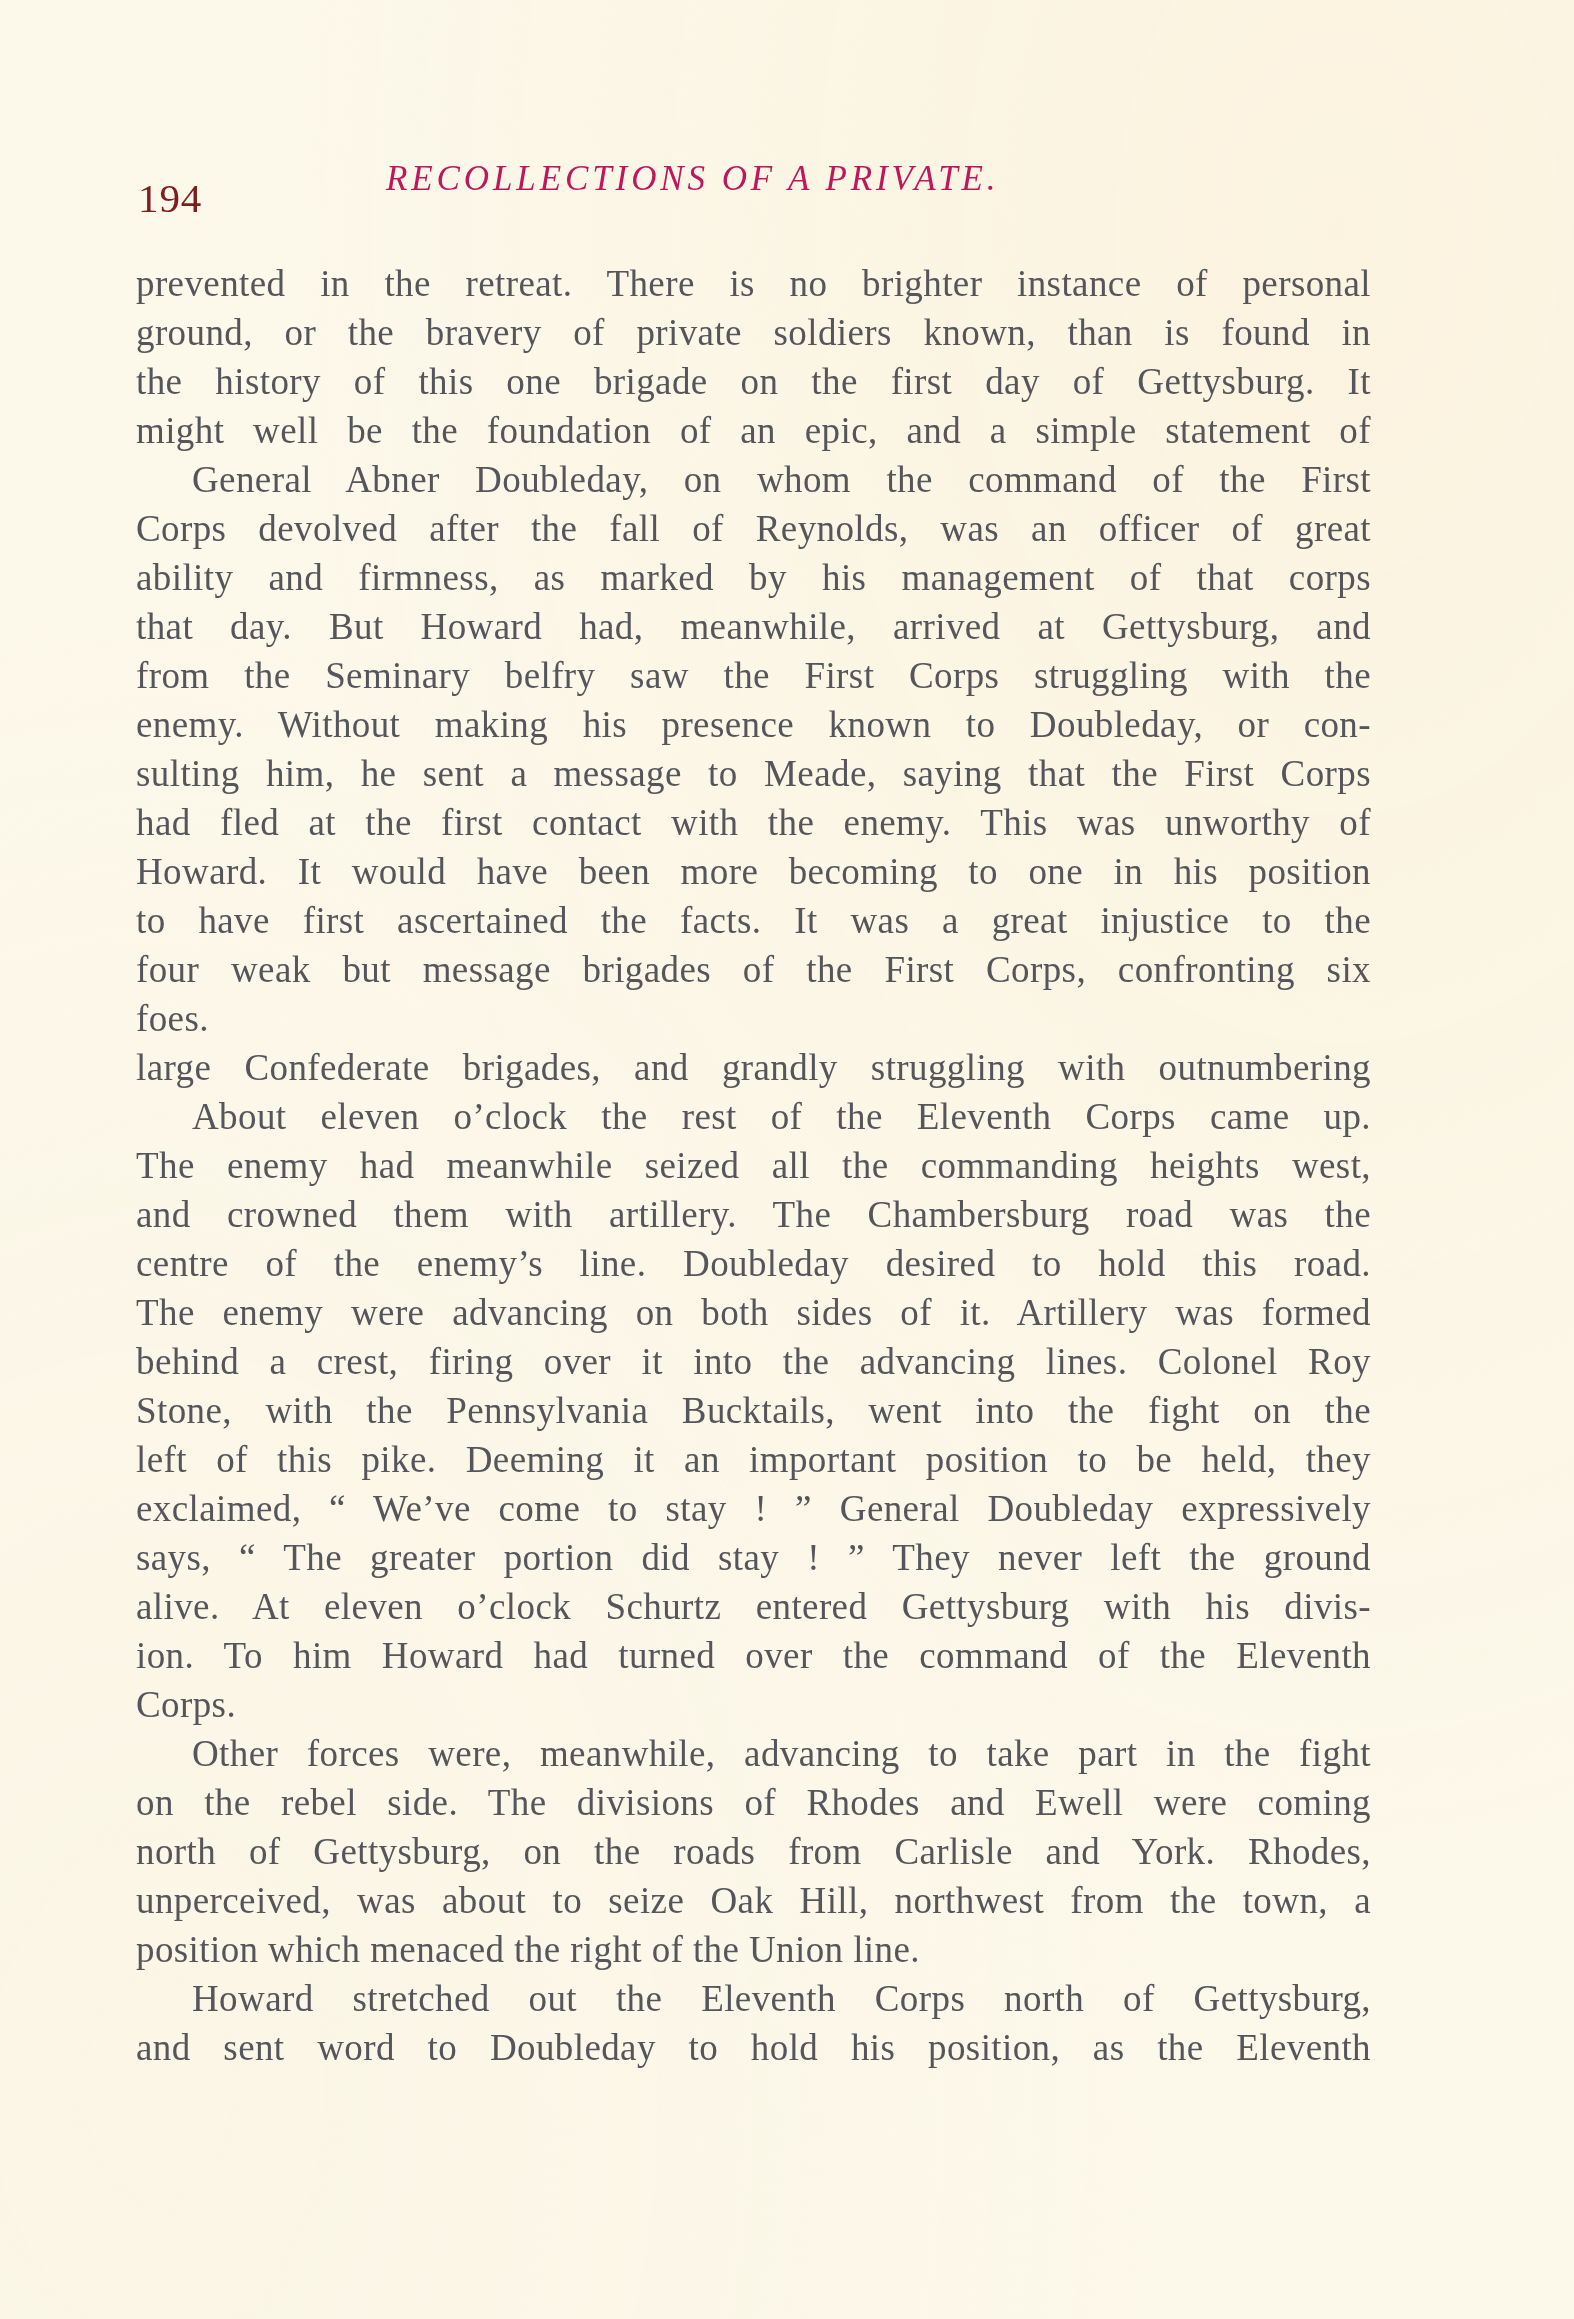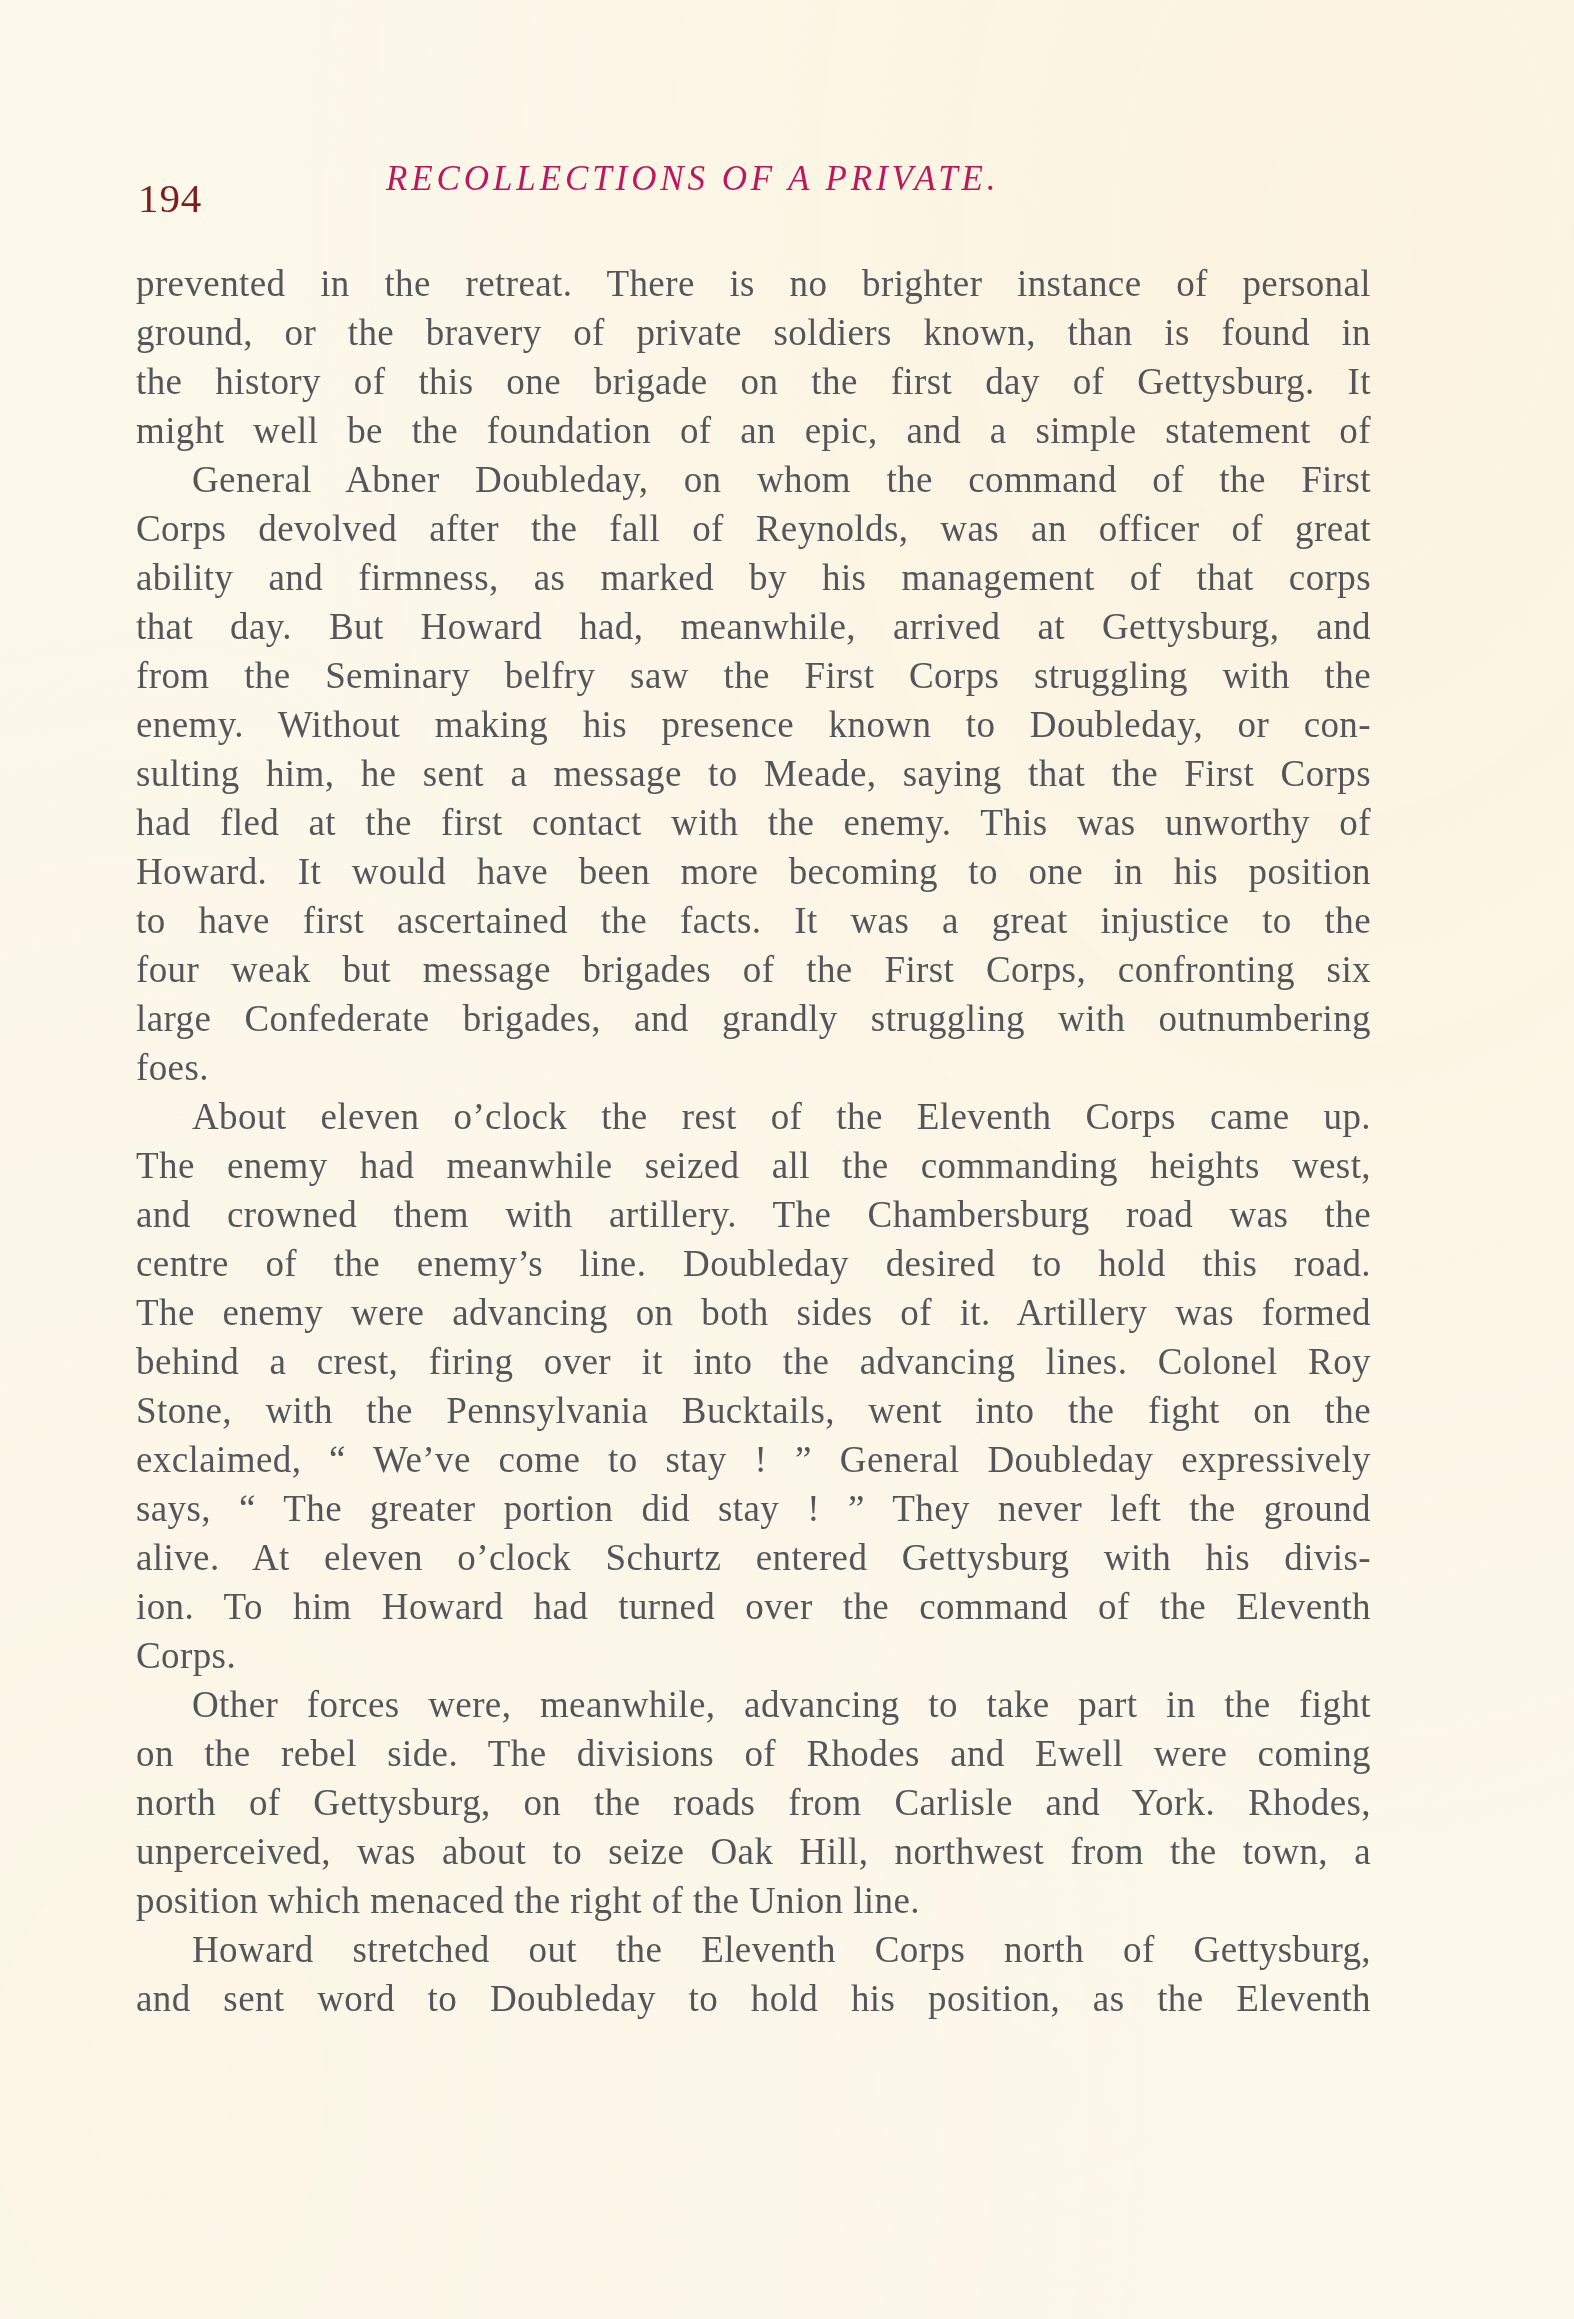--- a/index.html
+++ b/index.html
@@ -48,29 +48,30 @@
     <span class="line">Corps devolved after the fall of Reynolds, was an officer of great</span>
     <span class="line">ability and firmness, as marked by his management of that corps</span>
     <span class="line">that day.  But Howard had, meanwhile, arrived at Gettysburg, and</span>
     <span class="line">from the Seminary belfry saw the First Corps struggling with the</span>
     <span class="line">enemy.  Without making his presence known to Doubleday, or con-</span>
     <span class="line">sulting him, he sent a message to Meade, saying that the First Corps</span>
     <span class="line">had fled at the first contact with the enemy.  This was unworthy of</span>
     <span class="line">Howard.  It would have been more becoming to one in his position</span>
     <span class="line">to have first ascertained the facts.  It was a great injustice to the</span>
     <span class="line">four weak but message brigades of the First Corps, confronting six</span>
+    <span class="line last">foes.</span>
     <span class="line">large Confederate brigades, and grandly struggling with outnumbering</span>
-    <span class="line last">foes.</span>
     <span class="line indent">About eleven o’clock the rest of the Eleventh Corps came up.</span>
     <span class="line">The enemy had meanwhile seized all the commanding heights west,</span>
     <span class="line">and crowned them with artillery.  The Chambersburg road was the</span>
     <span class="line">centre of the enemy’s line.  Doubleday desired to hold this road.</span>
     <span class="line">The enemy were advancing on both sides of it.  Artillery was formed</span>
     <span class="line">behind a crest, firing over it into the advancing lines.  Colonel Roy</span>
     <span class="line">Stone, with the Pennsylvania Bucktails, went into the fight on the</span>
+    <span class="line">left of this pike.  Deeming it an important position to be held, they</span>
     <span class="line">exclaimed, “ We’ve come to stay ! ”  General Doubleday expressively</span>
     <span class="line">says, “ The greater portion did stay ! ”  They never left the ground</span>
     <span class="line">alive.  At eleven o’clock Schurtz entered Gettysburg with his divis-</span>
     <span class="line">ion.  To him Howard had turned over the command of the Eleventh</span>
     <span class="line last">Corps.</span>
     <span class="line indent">Other forces were, meanwhile, advancing to take part in the fight</span>
     <span class="line">on the rebel side.  The divisions of Rhodes and Ewell were coming</span>
     <span class="line">north of Gettysburg, on the roads from Carlisle and York.  Rhodes,</span>
     <span class="line">unperceived, was about to seize Oak Hill, northwest from the town, a</span>
     <span class="line last">position which menaced the right of the Union line.</span>

